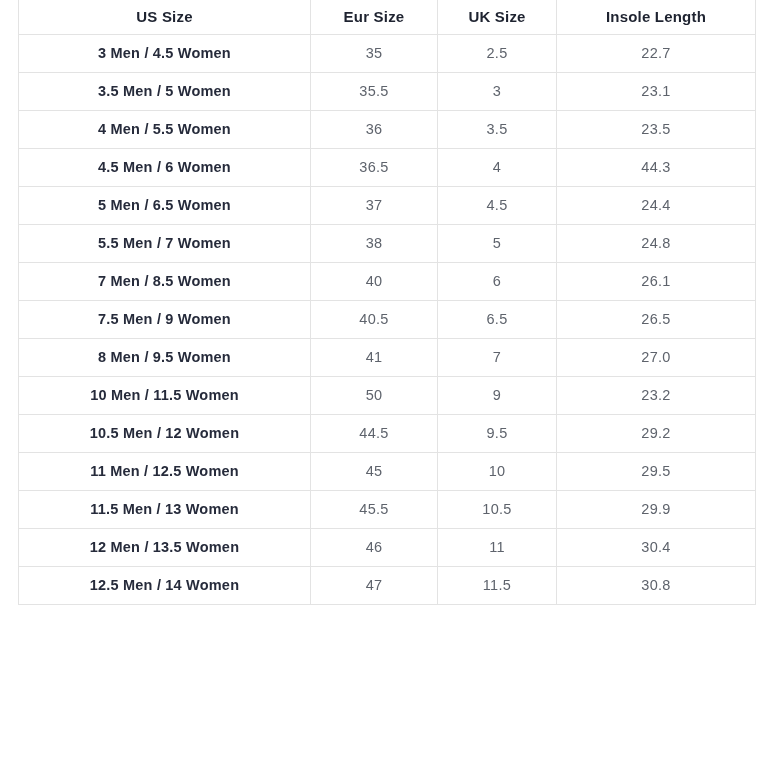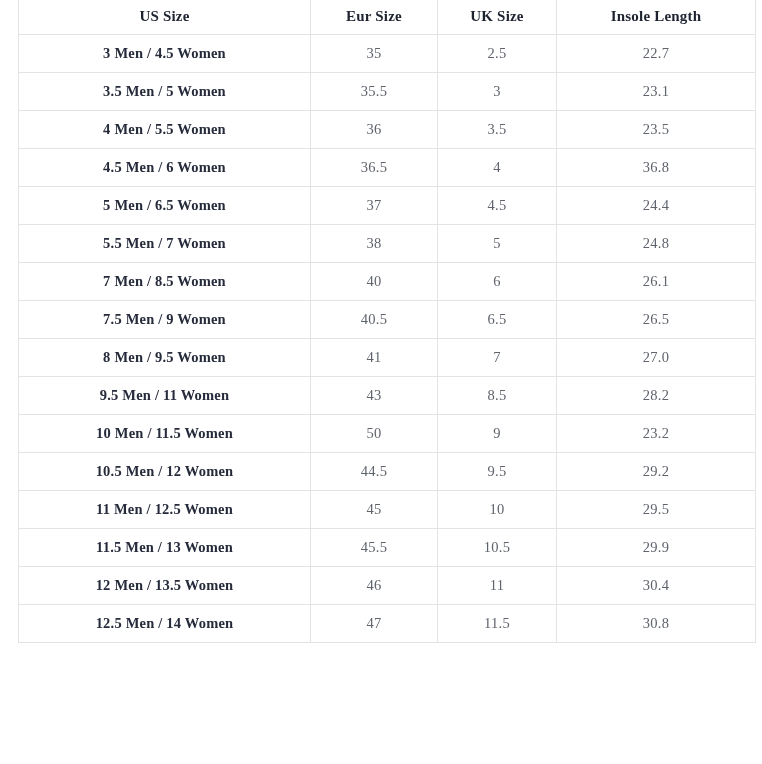--- a/index.html
+++ b/index.html
@@ -6,21 +6,20 @@
   html, body {
     width: 762px;
     background: #ffffff;
     font-family: "Liberation Sans", sans-serif;
   }
   .page {
     width: 762px;
     height: 764px;
     background: #ffffff;
     overflow: hidden;
-    font-family: Liberation Serif, serif;
   }
   table.size-chart {
     border-collapse: collapse;
     margin-left: 18px;
     width: 737px;
     table-layout: fixed;
     background: #ffffff;
   }
   table.size-chart th,
   table.size-chart td {
@@ -90,21 +89,21 @@
         <tr>
           <td class="cell-us">4 Men / 5.5 Women</td>
           <td class="cell-num">36</td>
           <td class="cell-num">3.5</td>
           <td class="cell-num">23.5</td>
         </tr>
         <tr>
           <td class="cell-us">4.5 Men / 6 Women</td>
           <td class="cell-num">36.5</td>
           <td class="cell-num">4</td>
-          <td class="cell-num">36.8</td>
+          <td class="cell-num">44.3</td>
         </tr>
         <tr>
           <td class="cell-us">5 Men / 6.5 Women</td>
           <td class="cell-num">37</td>
           <td class="cell-num">4.5</td>
           <td class="cell-num">24.4</td>
         </tr>
         <tr>
           <td class="cell-us">5.5 Men / 7 Women</td>
           <td class="cell-num">38</td>
@@ -121,26 +120,20 @@
           <td class="cell-us">7.5 Men / 9 Women</td>
           <td class="cell-num">40.5</td>
           <td class="cell-num">6.5</td>
           <td class="cell-num">26.5</td>
         </tr>
         <tr>
           <td class="cell-us">8 Men / 9.5 Women</td>
           <td class="cell-num">41</td>
           <td class="cell-num">7</td>
           <td class="cell-num">27.0</td>
-        </tr>
-        <tr>
-          <td class="cell-us">9.5 Men / 11 Women</td>
-          <td class="cell-num">43</td>
-          <td class="cell-num">8.5</td>
-          <td class="cell-num">28.2</td>
         </tr>
         <tr>
           <td class="cell-us">10 Men / 11.5 Women</td>
           <td class="cell-num">50</td>
           <td class="cell-num">9</td>
           <td class="cell-num">23.2</td>
         </tr>
         <tr>
           <td class="cell-us">10.5 Men / 12 Women</td>
           <td class="cell-num">44.5</td>

